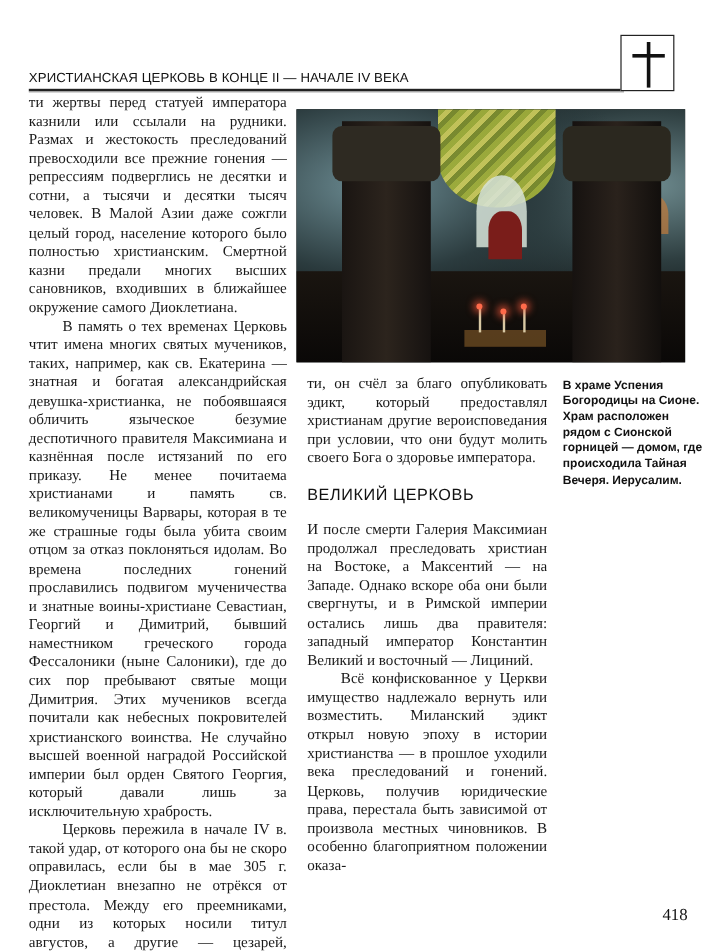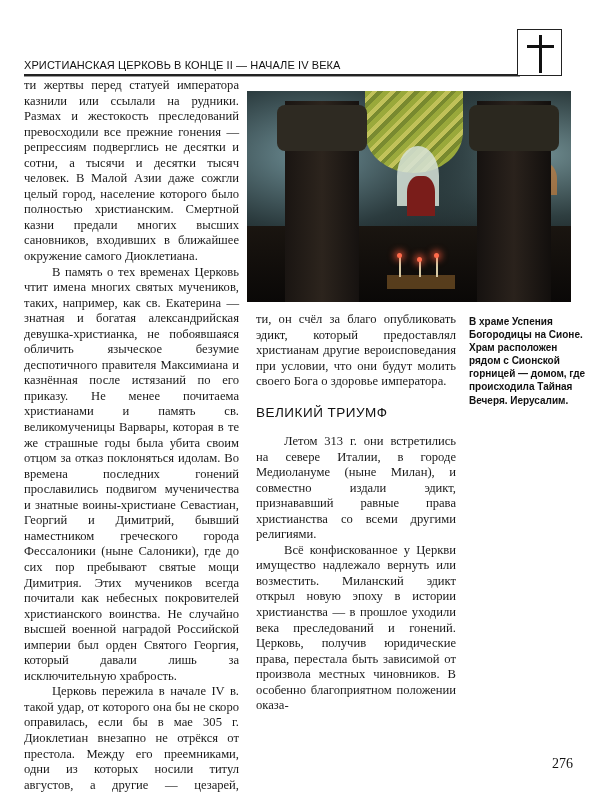--- a/index.html
+++ b/index.html
@@ -84,20 +84,20 @@
   <div class="candle" style="left:189px"></div>
   <div class="flame" style="left:187px"></div>
 </div>
 
 <div class="caption">В храме Успения Богородицы на Сионе. Храм расположен рядом с Сионской горницей — домом, где происходила Тайная Вечеря. Иерусалим.</div>
 
 <div class="col col-mid">
   <p>ти, он счёл за благо опубликовать эдикт, который предоставлял христианам другие вероисповедания при условии, что они будут молить своего Бога о здоровье императора.</p>
 </div>
 
-<div class="section-title">ВЕЛИКИЙ ТРИУМФ</div>
+<div class="section-title">ВЕЛИКИЙ ЦЕРКОВЬ</div>
 
 <div class="col col-mid2">
-  <p class="indent">Летом 313 г. они встретились на севере Италии, в городе Медиолануме (ныне Милан), и совместно издали эдикт, признававший равные права христианства со всеми другими религиями.</p>
+  <p>И после смерти Галерия Максимиан продолжал преследовать христиан на Востоке, а Максентий — на Западе. Однако вскоре оба они были свергнуты, и в Римской империи остались лишь два правителя: западный император Константин Великий и восточный — Лициний.</p>
   <p class="indent">Всё конфискованное у Церкви имущество надлежало вернуть или возместить. Миланский эдикт открыл новую эпоху в истории христианства — в прошлое уходили века преследований и гонений. Церковь, получив юридические права, перестала быть зависимой от произвола местных чиновников. В особенно благоприятном положении оказа-</p>
 </div>
 
-<div class="page-number">276</div>
+<div class="page-number">418</div>
 
 </body></html>

